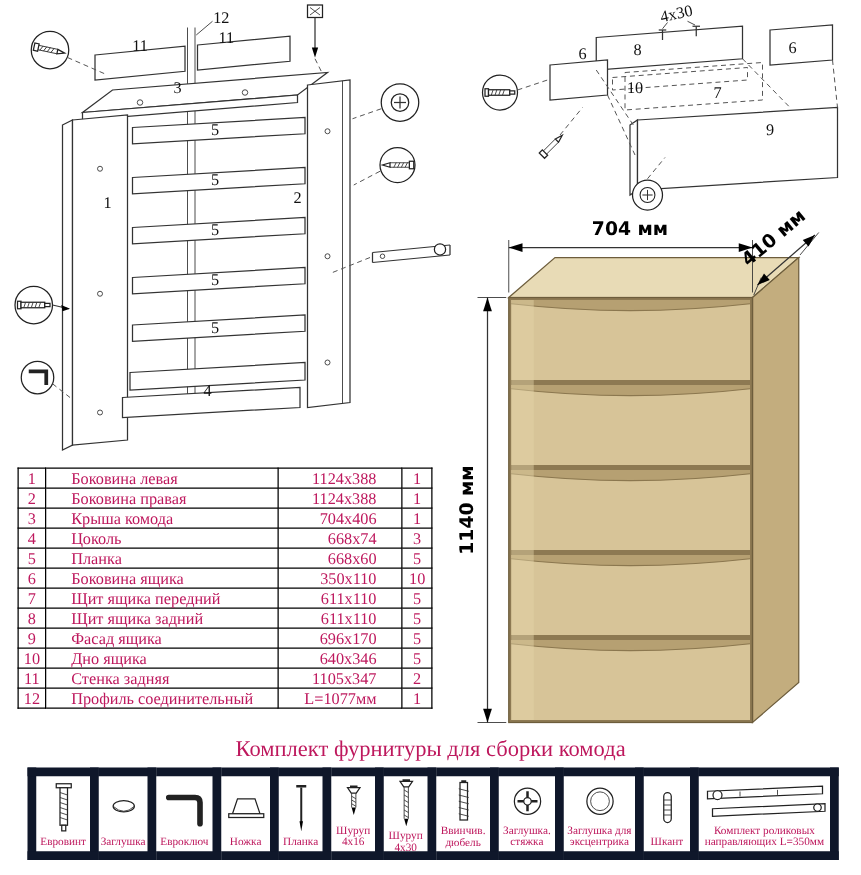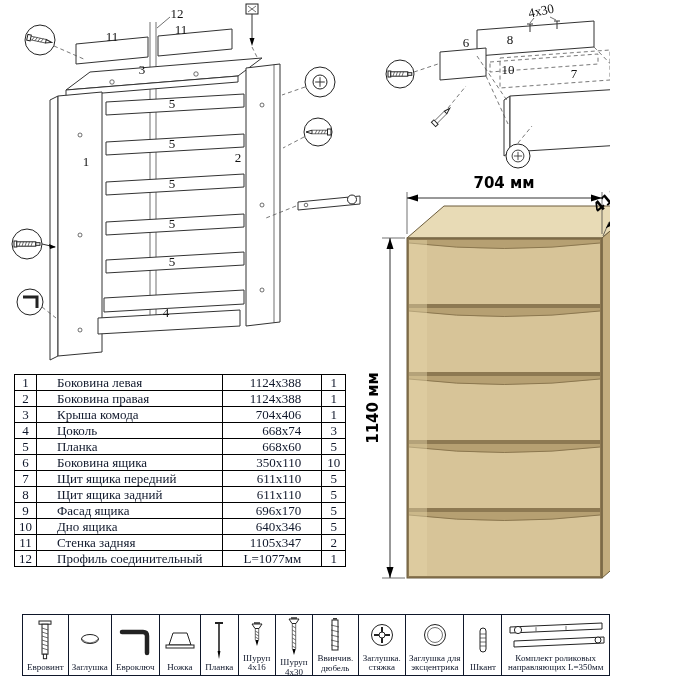--- a/index.html
+++ b/index.html
@@ -1,18 +1,18 @@
 <!DOCTYPE html>
 <html><head>
 <meta charset="utf-8">
 <style>
   *{margin:0;padding:0;box-sizing:border-box}
   html,body{background:#fff}
-  .page{position:relative;width:610px;height:700px;background:#fff;overflow:hidden;
-        font-family:"Liberation Serif",serif;color:#0f172a}
+  .page{position:relative;width:689px;height:700px;background:#fff;overflow:hidden;
+        font-family:"Liberation Serif",serif;color:#be185d}
   svg{display:block;overflow:visible}
 
   
   .ln{stroke:#333;stroke-width:1;fill:none}
   .thin{stroke:#333;stroke-width:.7;fill:none}
   .pnl{fill:#fff;stroke:#333;stroke-width:1}
   .dash{stroke:#555;stroke-width:.8;fill:none;stroke-dasharray:4 3}
   .lbl{font-family:"Liberation Serif",serif;font-size:13px;fill:#111}
   .dim{font-family:"DejaVu Sans",sans-serif;font-size:15px;font-weight:bold;fill:#000}
   .blk{fill:#000}
@@ -29,21 +29,21 @@
   .parts .c-name{width:174px;text-align:left}
   .parts .c-size{width:86px;text-align:right}
   .parts .c-qty{width:24px;text-align:center;padding:0 1px}
 
   
   .hw-title{position:absolute;left:0;top:589px;width:689px;text-align:center;
             font-size:18px;font-family:"Liberation Serif",serif}
 
   
   .hw{position:absolute;left:22px;top:614px;border-collapse:collapse;table-layout:fixed;background:#fff}
-  .hw td{border:1px solid #0f172a;text-align:center;vertical-align:bottom;overflow:hidden}
+  .hw td{border:7px solid #0f172a;text-align:center;vertical-align:bottom;overflow:hidden}
   .hw .cell-in{display:flex;flex-direction:column;height:60px}
   .icon-box{flex:1;display:flex;align-items:center;justify-content:center;padding-top:2px}
   .hw-name{font-size:9px;line-height:1.08;padding:1px 1px 2px 1px;font-family:"Liberation Serif",serif}
   .hw .qty{font-size:13px;height:18px;line-height:17px;vertical-align:middle}
 </style>
 </head>
 <body>
 
 <div class="page">
 
@@ -381,20 +381,21 @@
         </tr>
       <tr>
           <td class="c-num">12</td>
           <td class="c-name">Профиль соединительный</td>
           <td class="c-size">L=1077мм</td>
           <td class="c-qty">1</td>
         </tr>
     </tbody>
   </table>
 
+  <div class="hw-title">Комплект фурнитуры для сборки комода</div>
 
   <table class="hw">
     <colgroup>
       <col style="width:50px">
         <col style="width:46px">
         <col style="width:52px">
         <col style="width:46px">
       <col style="width:42px">
         <col style="width:42px">
         <col style="width:42px">

